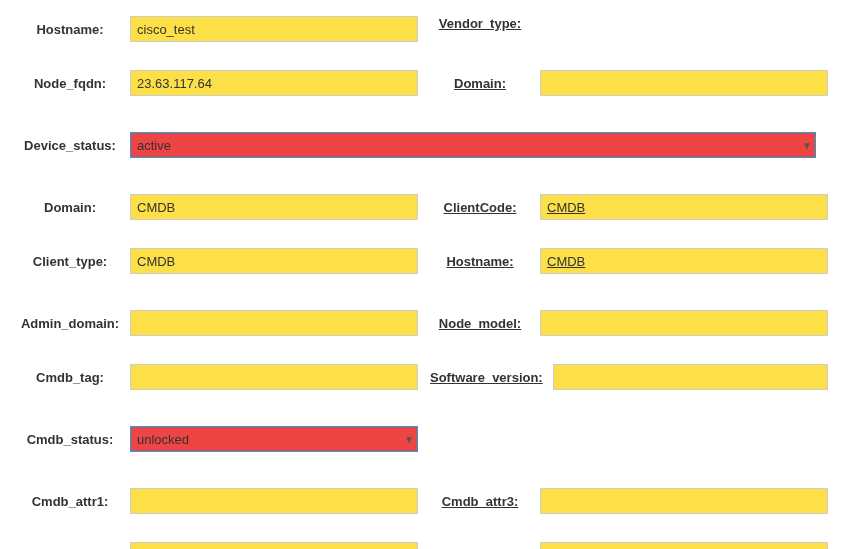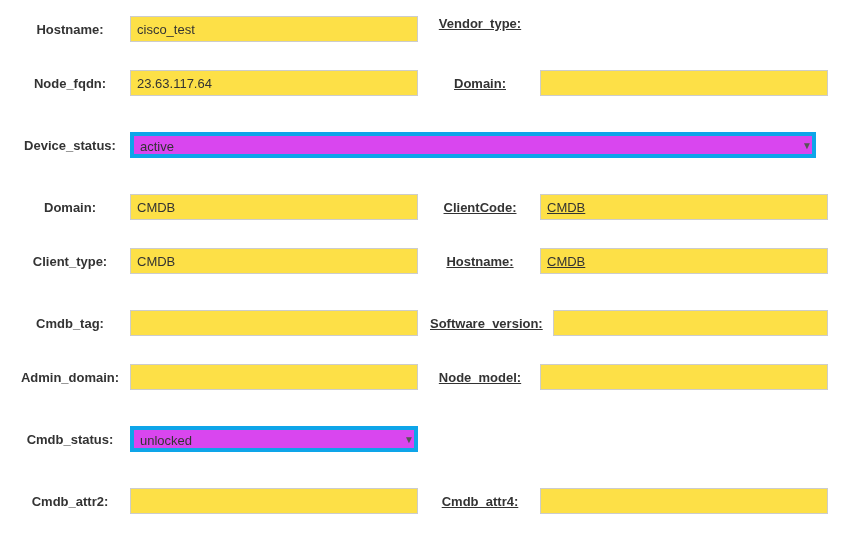--- a/index.html
+++ b/index.html
@@ -53,22 +53,22 @@
     .form-select-wrapper {
       flex: 1;
       position: relative;
       display: flex;
       align-items: center;
     }
 
     .form-select {
       flex: 1;
       height: 26px;
-      border: 4px solid #0ea5e9;
-      background: #d946ef;
+      border: 1px solid #0ea5e9;
+      background: #ef4444;
       padding: 3px 6px;
       font-size: 13px;
       color: #333;
       appearance: none;
       -webkit-appearance: none;
       outline: none;
       cursor: pointer;
       padding-right: 20px;
       width: 100%;
     }
@@ -185,42 +185,42 @@
         <input type="text" class="form-input" value="CMDB" style="">
       </div>
     </div>
   </div>
 
   <div class="separator"></div>
 
   <div class="two-col-row">
     <div class="col-left">
       <div class="form-row">
+        <label class="form-label">Admin_domain:</label>
+        <input type="text" class="form-input" value="" style="">
+      </div>
+    </div>
+    <div class="col-right">
+      <div class="form-row">
+        <label class="form-label">Node_model:</label>
+        <input type="text" class="form-input" value="" style="">
+      </div>
+    </div>
+  </div>
+
+  <div class="two-col-row">
+    <div class="col-left">
+      <div class="form-row">
         <label class="form-label">Cmdb_tag:</label>
         <input type="text" class="form-input" value="" style="">
       </div>
     </div>
     <div class="col-right">
       <div class="form-row">
         <label class="form-label">Software_version:</label>
-        <input type="text" class="form-input" value="" style="">
-      </div>
-    </div>
-  </div>
-
-  <div class="two-col-row">
-    <div class="col-left">
-      <div class="form-row">
-        <label class="form-label">Admin_domain:</label>
-        <input type="text" class="form-input" value="" style="">
-      </div>
-    </div>
-    <div class="col-right">
-      <div class="form-row">
-        <label class="form-label">Node_model:</label>
         <input type="text" class="form-input" value="" style="">
       </div>
     </div>
   </div>
 
   <div class="separator"></div>
 
   <div class="two-col-row">
     <div class="col-left">
       <div class="form-row">
@@ -233,20 +233,34 @@
           <span class="select-arrow">▼</span>
         </div>
       </div>
     </div>
     <div class="col-right">
     </div>
   </div>
 
   <div class="separator"></div>
 
+  <div class="two-col-row">
+    <div class="col-left">
+      <div class="form-row">
+        <label class="form-label">Cmdb_attr1:</label>
+        <input type="text" class="form-input" value="" style="">
+      </div>
+    </div>
+    <div class="col-right">
+      <div class="form-row">
+        <label class="form-label">Cmdb_attr3:</label>
+        <input type="text" class="form-input" value="" style="">
+      </div>
+    </div>
+  </div>
 
   <div class="two-col-row">
     <div class="col-left">
       <div class="form-row">
         <label class="form-label">Cmdb_attr2:</label>
         <input type="text" class="form-input" value="" style="">
       </div>
     </div>
     <div class="col-right">
       <div class="form-row">

